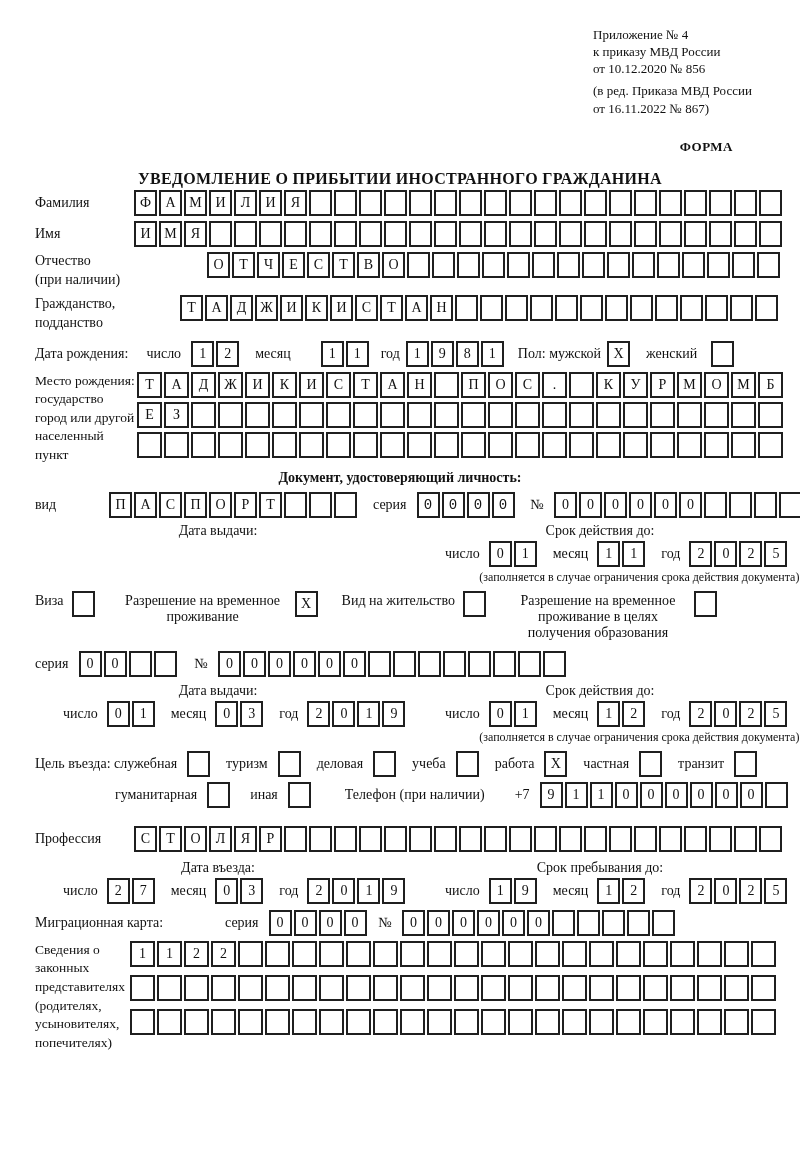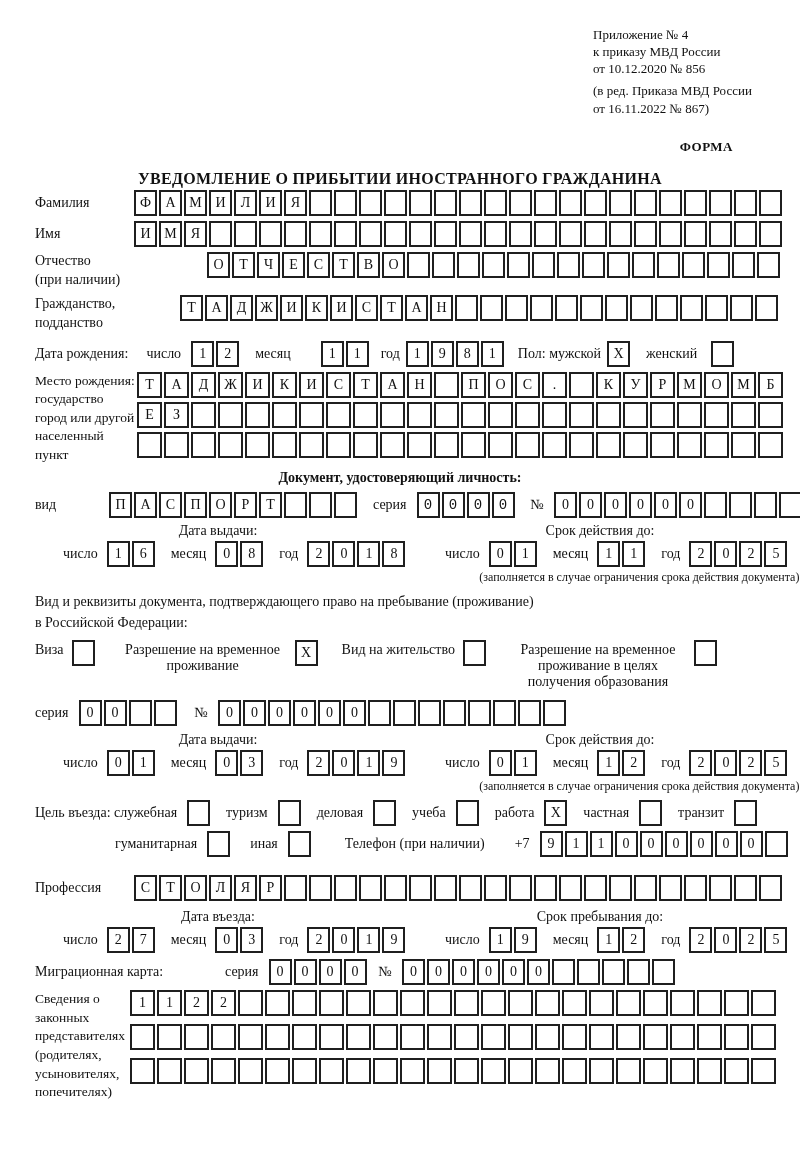--- a/index.html
+++ b/index.html
@@ -140,47 +140,35 @@
     <span class="cells" style="margin-right:10px;"><span class="cell">П</span><span class="cell">А</span><span class="cell">С</span><span class="cell">П</span><span class="cell">О</span><span class="cell">Р</span><span class="cell">Т</span><span class="cell"></span><span class="cell"></span><span class="cell"></span></span>
     <span class="lbl">серия</span>
     <span class="cells" style="margin-right:10px;font-family:Liberation Mono, monospace;"><span class="cell">0</span><span class="cell">0</span><span class="cell">0</span><span class="cell">0</span></span>
     <span class="lbl">№</span>
     <span class="cells"><span class="cell">0</span><span class="cell">0</span><span class="cell">0</span><span class="cell">0</span><span class="cell">0</span><span class="cell">0</span><span class="cell"></span><span class="cell"></span><span class="cell"></span><span class="cell"></span></span>
   </div>
 
   <div class="daterow">
     <div class="dcol left">
       <div class="dtitle">Дата выдачи:</div>
-      <div class="dline">
-        <span class="lbl">число</span>
-        <span class="cells"><span class="cell">1</span><span class="cell">6</span></span>
-        <span class="lbl">месяц</span>
-        <span class="cells"><span class="cell">0</span><span class="cell">8</span></span>
-        <span class="lbl">год</span>
-        <span class="cells"><span class="cell">2</span><span class="cell">0</span><span class="cell">1</span><span class="cell">8</span></span>
-      </div>
     </div>
     <div class="dcol right">
       <div class="dtitle">Срок действия до:</div>
       <div class="dline">
         <span class="lbl">число</span>
         <span class="cells"><span class="cell">0</span><span class="cell">1</span></span>
         <span class="lbl">месяц</span>
         <span class="cells"><span class="cell">1</span><span class="cell">1</span></span>
         <span class="lbl">год</span>
         <span class="cells"><span class="cell">2</span><span class="cell">0</span><span class="cell">2</span><span class="cell">5</span></span>
       </div>
       <div class="dnote">(заполняется в случае ограничения срока действия документа)</div>
     </div>
   </div>
 
-  <div class="intro">
-    <div>Вид и реквизиты документа, подтверждающего право на пребывание (проживание)</div>
-    <div>в Российской Федерации:</div>
-  </div>
 
   <div class="optrow">
     <div class="opt">
       <span class="olabel">Виза</span>
       <span class="cells"><span class="cell"></span></span>
     </div>
     <div class="opt" style="margin-left:8px;">
       <span class="olabel c170">Разрешение на временное проживание</span>
       <span class="cells"><span class="cell">X</span></span>
     </div>

